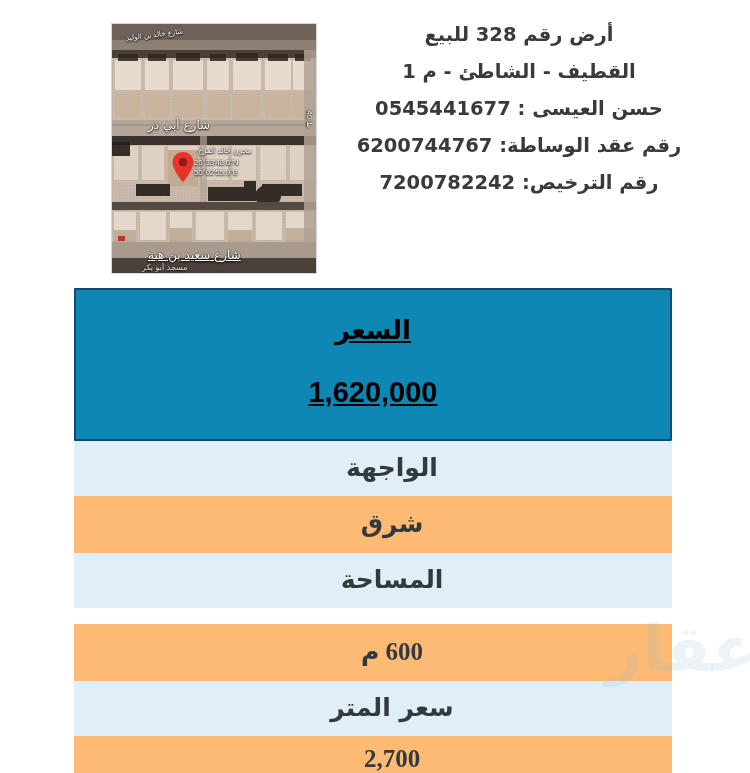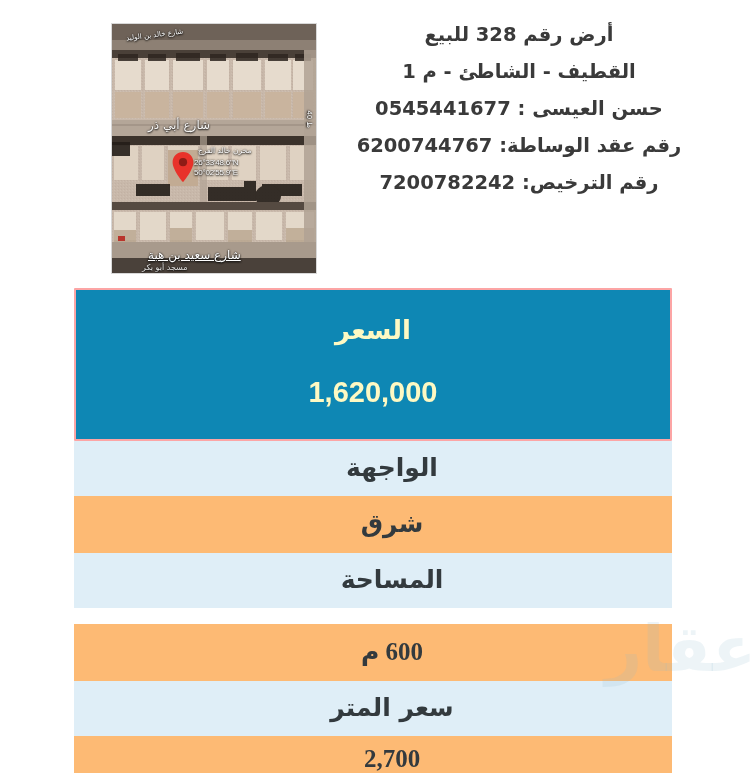--- a/index.html
+++ b/index.html
@@ -66,25 +66,26 @@
   }
   .row{
     text-align:center;direction:rtl;
     font-family:"DejaVu Sans","Liberation Sans",sans-serif;
     color:#333a3e;
     position:relative;
     padding-left:38px;
   }
   .row.header{
     background:#0e87b4;
-    color:#fef9c3;
-    border:2px solid #fca5a5;
+    color:#000000;
+    border:2px solid #0c4a6e;
     box-sizing:border-box;
     padding:11px 0 14px;
     border-radius:1px;
+    text-decoration:underline;
   }
   .row.header .label{
     font-size:26px;font-weight:bold;line-height:34px;
     letter-spacing:.5px;
   }
   .row.header .value{
     font-size:29px;font-weight:bold;line-height:38px;
     font-family:"Liberation Sans",sans-serif;
     direction:ltr;
   }

